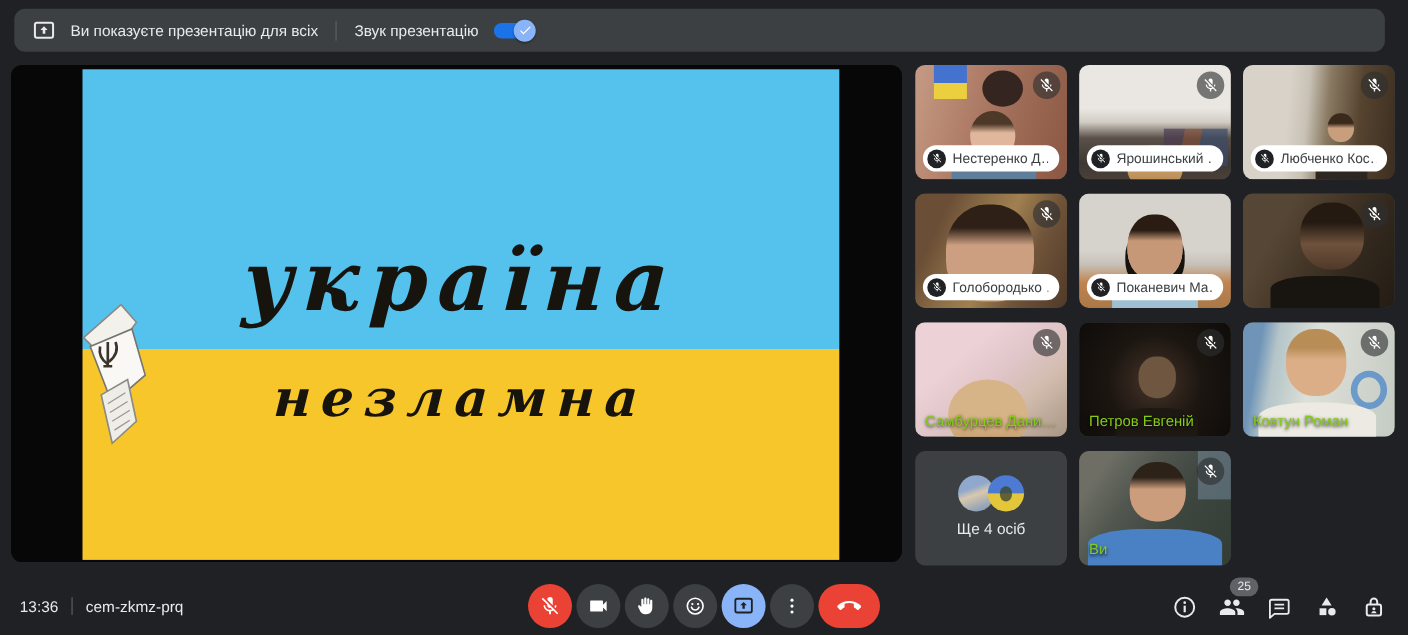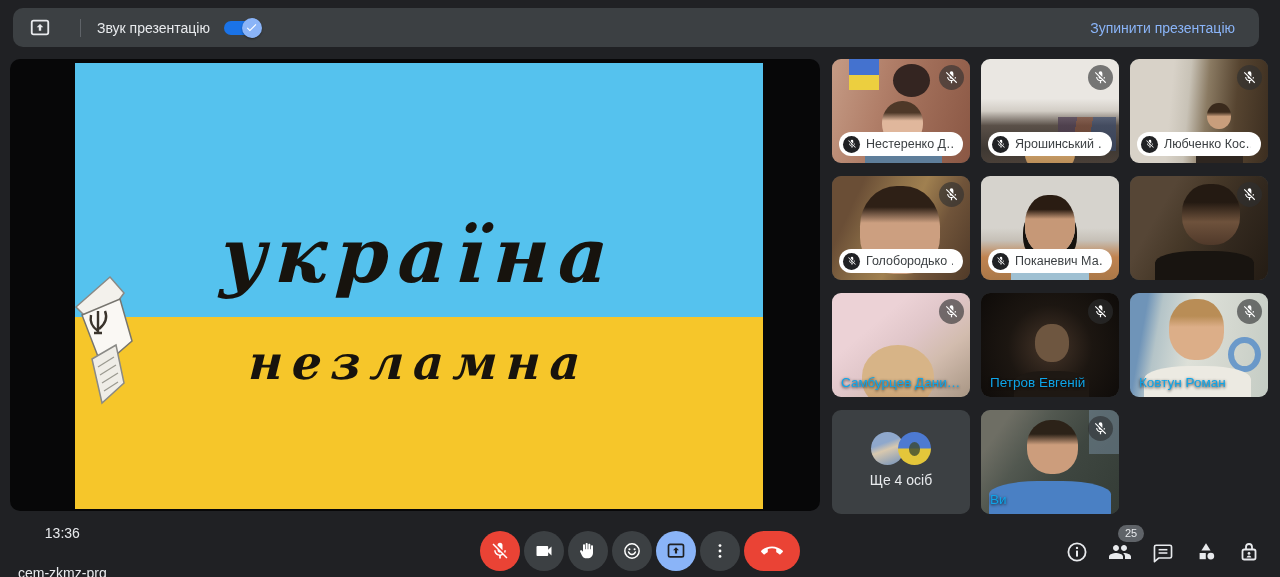--- a/index.html
+++ b/index.html
@@ -54,21 +54,21 @@
     background:rgba(45,46,49,.62);display:flex;align-items:center;justify-content:center;
   }
   .pill{
     position:absolute;left:7px;bottom:7px;height:24px;max-width:calc(100% - 14px);
     background:#fff;border-radius:13px;display:flex;align-items:center;
     padding:0 10px 0 4px;box-sizing:border-box;gap:6px;
   }
   .pill .mt{width:17px;height:17px;border-radius:50%;background:#202124;display:flex;align-items:center;justify-content:center;flex:0 0 auto;}
   .pill .nm{color:#3c4043;font-size:12.5px;font-weight:500;white-space:nowrap;overflow:hidden;}
   .plain{
-    position:absolute;left:9px;bottom:7px;color:#0ea5e9;font-size:13.5px;
+    position:absolute;left:9px;bottom:7px;color:#84cc16;font-size:13.5px;
     text-shadow:0 1px 3px rgba(0,0,0,.85);white-space:nowrap;
   }
   
   .v0 .vid{background:linear-gradient(105deg,#c59b85 0%,#b17f69 35%,#a06d58 60%,#8a5744 100%);}
   .v0 .vid::before{content:"";position:absolute;left:12%;top:0;width:22%;height:30%;background:linear-gradient(#4472cf 0 52%,#eccf3f 52%);}
   .v0 .vid::after{content:"";position:absolute;left:44%;top:5%;width:27%;height:32%;border-radius:50%;background:#342521;}
   .v0 .head{left:36%;top:40%;width:30%;height:44%;border-radius:48%;background:linear-gradient(#4e3828 0 26%,#e0b79c 44%);}
   .v0 .torso{left:24%;bottom:0;width:56%;height:18%;border-radius:45% 45% 0 0;background:#5e7e9a;}
   .v1 .vid{background:linear-gradient(#eae7e2 0 38%,#d2cdc5 50%,#5a5048 64%,#3e3833 86%,#4a4038 100%);}
   .v1 .vid::before{content:"";position:absolute;left:56%;top:56%;width:42%;height:32%;background:linear-gradient(100deg,#4a3a50 0 30%,#7a4a38 30% 55%,#3a4a6a 55%);opacity:.7;}
@@ -102,21 +102,21 @@
   .v11 .torso{left:6%;bottom:0;width:88%;height:32%;border-radius:40% 40% 0 0;background:#4a80c4;}
   
   .avrow{position:absolute;top:22px;left:0;right:0;display:flex;justify-content:center;}
   .av{width:33px;height:33px;border-radius:50%;position:relative;}
   .av1{background:linear-gradient(160deg,#8fa8cc 0 35%,#d8c8ae 52%,#6f90bc 100%);margin-right:-6px;}
   .av2{background:linear-gradient(#4d7ad2 0 48%,#e4c63a 52%);}
   .av2::after{content:"";position:absolute;left:32%;top:30%;width:36%;height:44%;border-radius:50%;background:#3d4a32;opacity:.8;}
   .ovtext{position:absolute;top:62px;left:0;right:0;text-align:center;color:#e8eaed;font-size:14px;}
   
   .bottombar{position:absolute;left:0;bottom:0;width:1280px;height:52px;background:#202124;}
-  .meetinfo{position:absolute;left:18px;top:0;height:52px;display:flex;align-items:center;gap:12px;color:#e8eaed;font-size:14px;flex-direction:column;}
+  .meetinfo{position:absolute;left:18px;top:0;height:52px;display:flex;align-items:center;gap:12px;color:#e8eaed;font-size:14px;}
   .bb-divider{width:1px;height:16px;background:#5f6368;}
   .controls{position:absolute;left:480px;top:6px;display:flex;align-items:center;gap:4px;}
   .cbtn{width:40px;height:40px;border-radius:50%;background:#3c4043;display:flex;align-items:center;justify-content:center;cursor:pointer;}
   .cbtn.red{background:#ea4335;}
   .cbtn.blue{background:#8ab4f8;}
   .endcall{width:56px;height:40px;border-radius:20px;background:#ea4335;display:flex;align-items:center;justify-content:center;cursor:pointer;}
   .ricons{position:absolute;right:18px;top:0;height:52px;display:flex;align-items:center;gap:17px;}
   .ric{position:relative;width:26px;height:26px;display:flex;align-items:flex-end;justify-content:center;cursor:pointer;}
   .countbadge{
     position:absolute;top:-13px;left:11px;background:#5f6368;color:#e8eaed;
@@ -185,31 +185,31 @@
     </symbol>
   </defs>
 </svg>
 
 <div class="topbar">
   <span class="preso-icon" style="color:#e8eaed">
     <svg width="22" height="22">
         <use href="#i-present"></use>
       </svg>
   </span>
+  <span>Ви показуєте презентацію для всіх</span>
   <span class="tb-divider"></span>
   <span>Звук презентацію</span>
   <span class="toggle">
     <span class="track"></span>
     <span class="knob" style="color:#fff">
       <svg width="13" height="13">
           <use href="#i-check"></use>
         </svg>
     </span>
   </span>
-  <span class="stop-btn">Зупинити презентацію</span>
 </div>
 
 <div class="stage">
   <div class="flag">
     <div class="l1">україна</div>
     <div class="l2">незламна</div>
   </div>
   <svg class="sketch" width="86" height="140" viewBox="0 0 86 140">
     <polygon points="18,36 52,6 66,22 40,58" fill="#f3f1ec" stroke="#8a8a86" stroke-width="1.5"></polygon>
     <polygon points="24,44 62,28 74,70 44,96" fill="#faf8f4" stroke="#77756f" stroke-width="1.5"></polygon>

